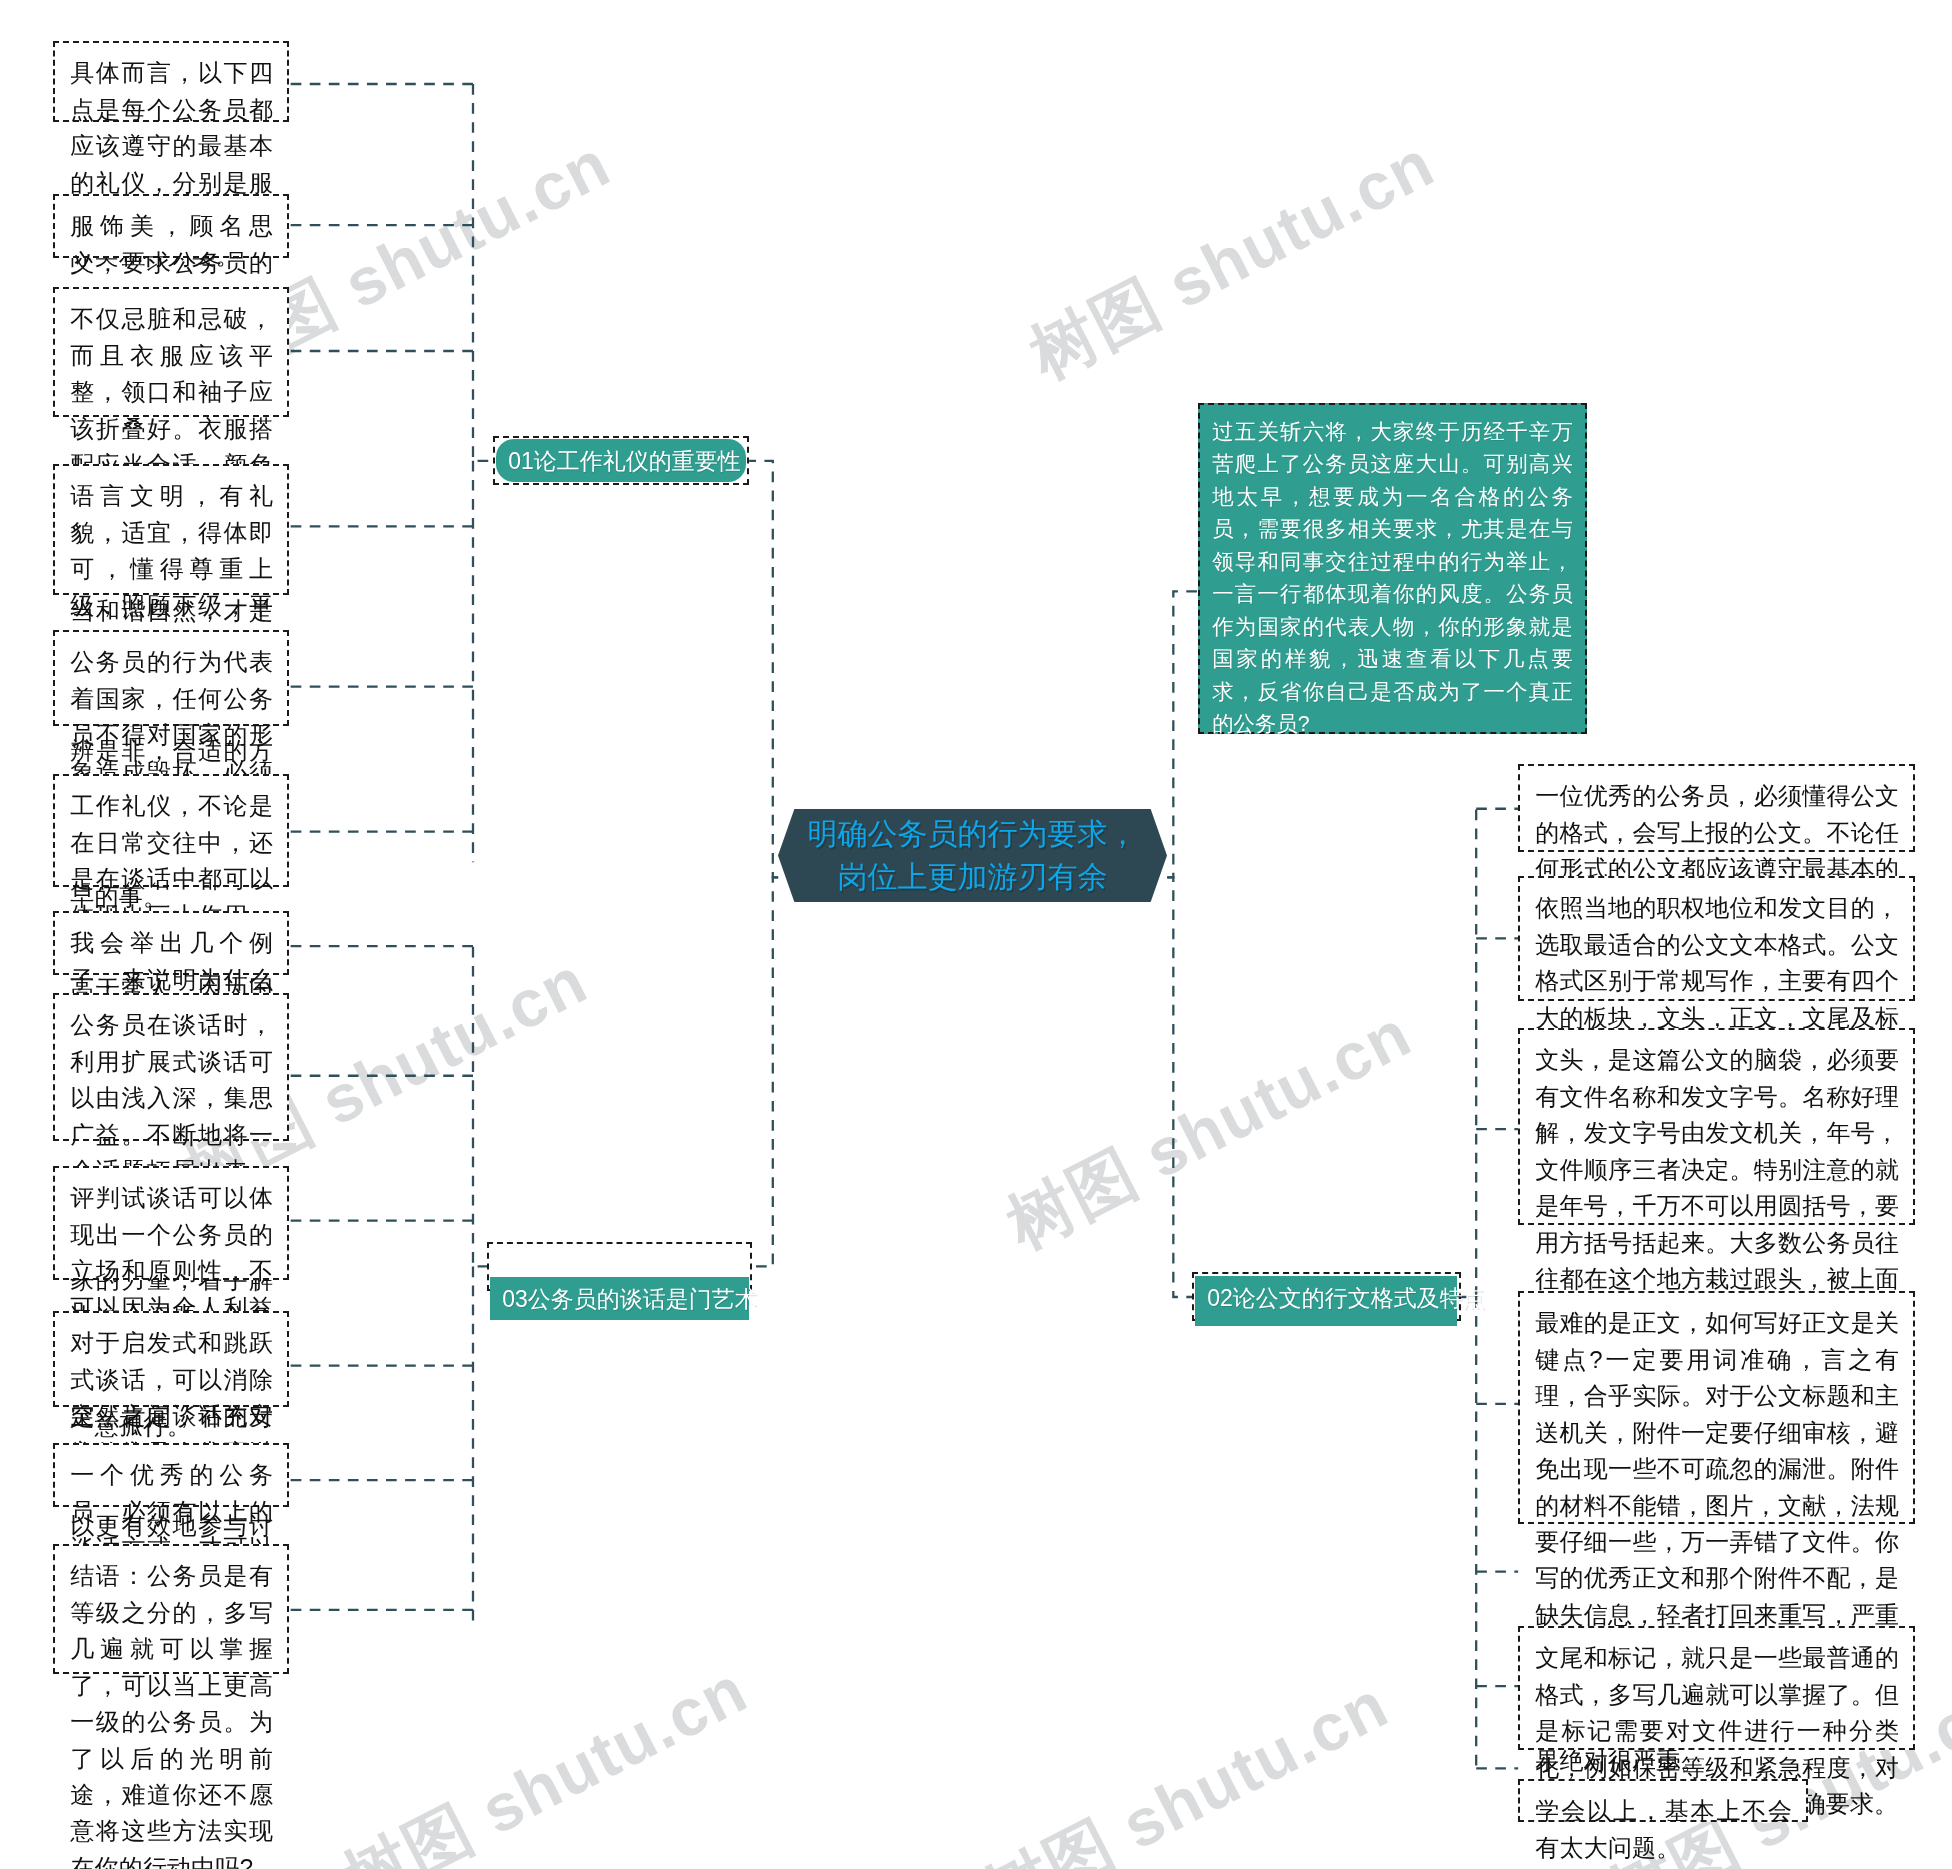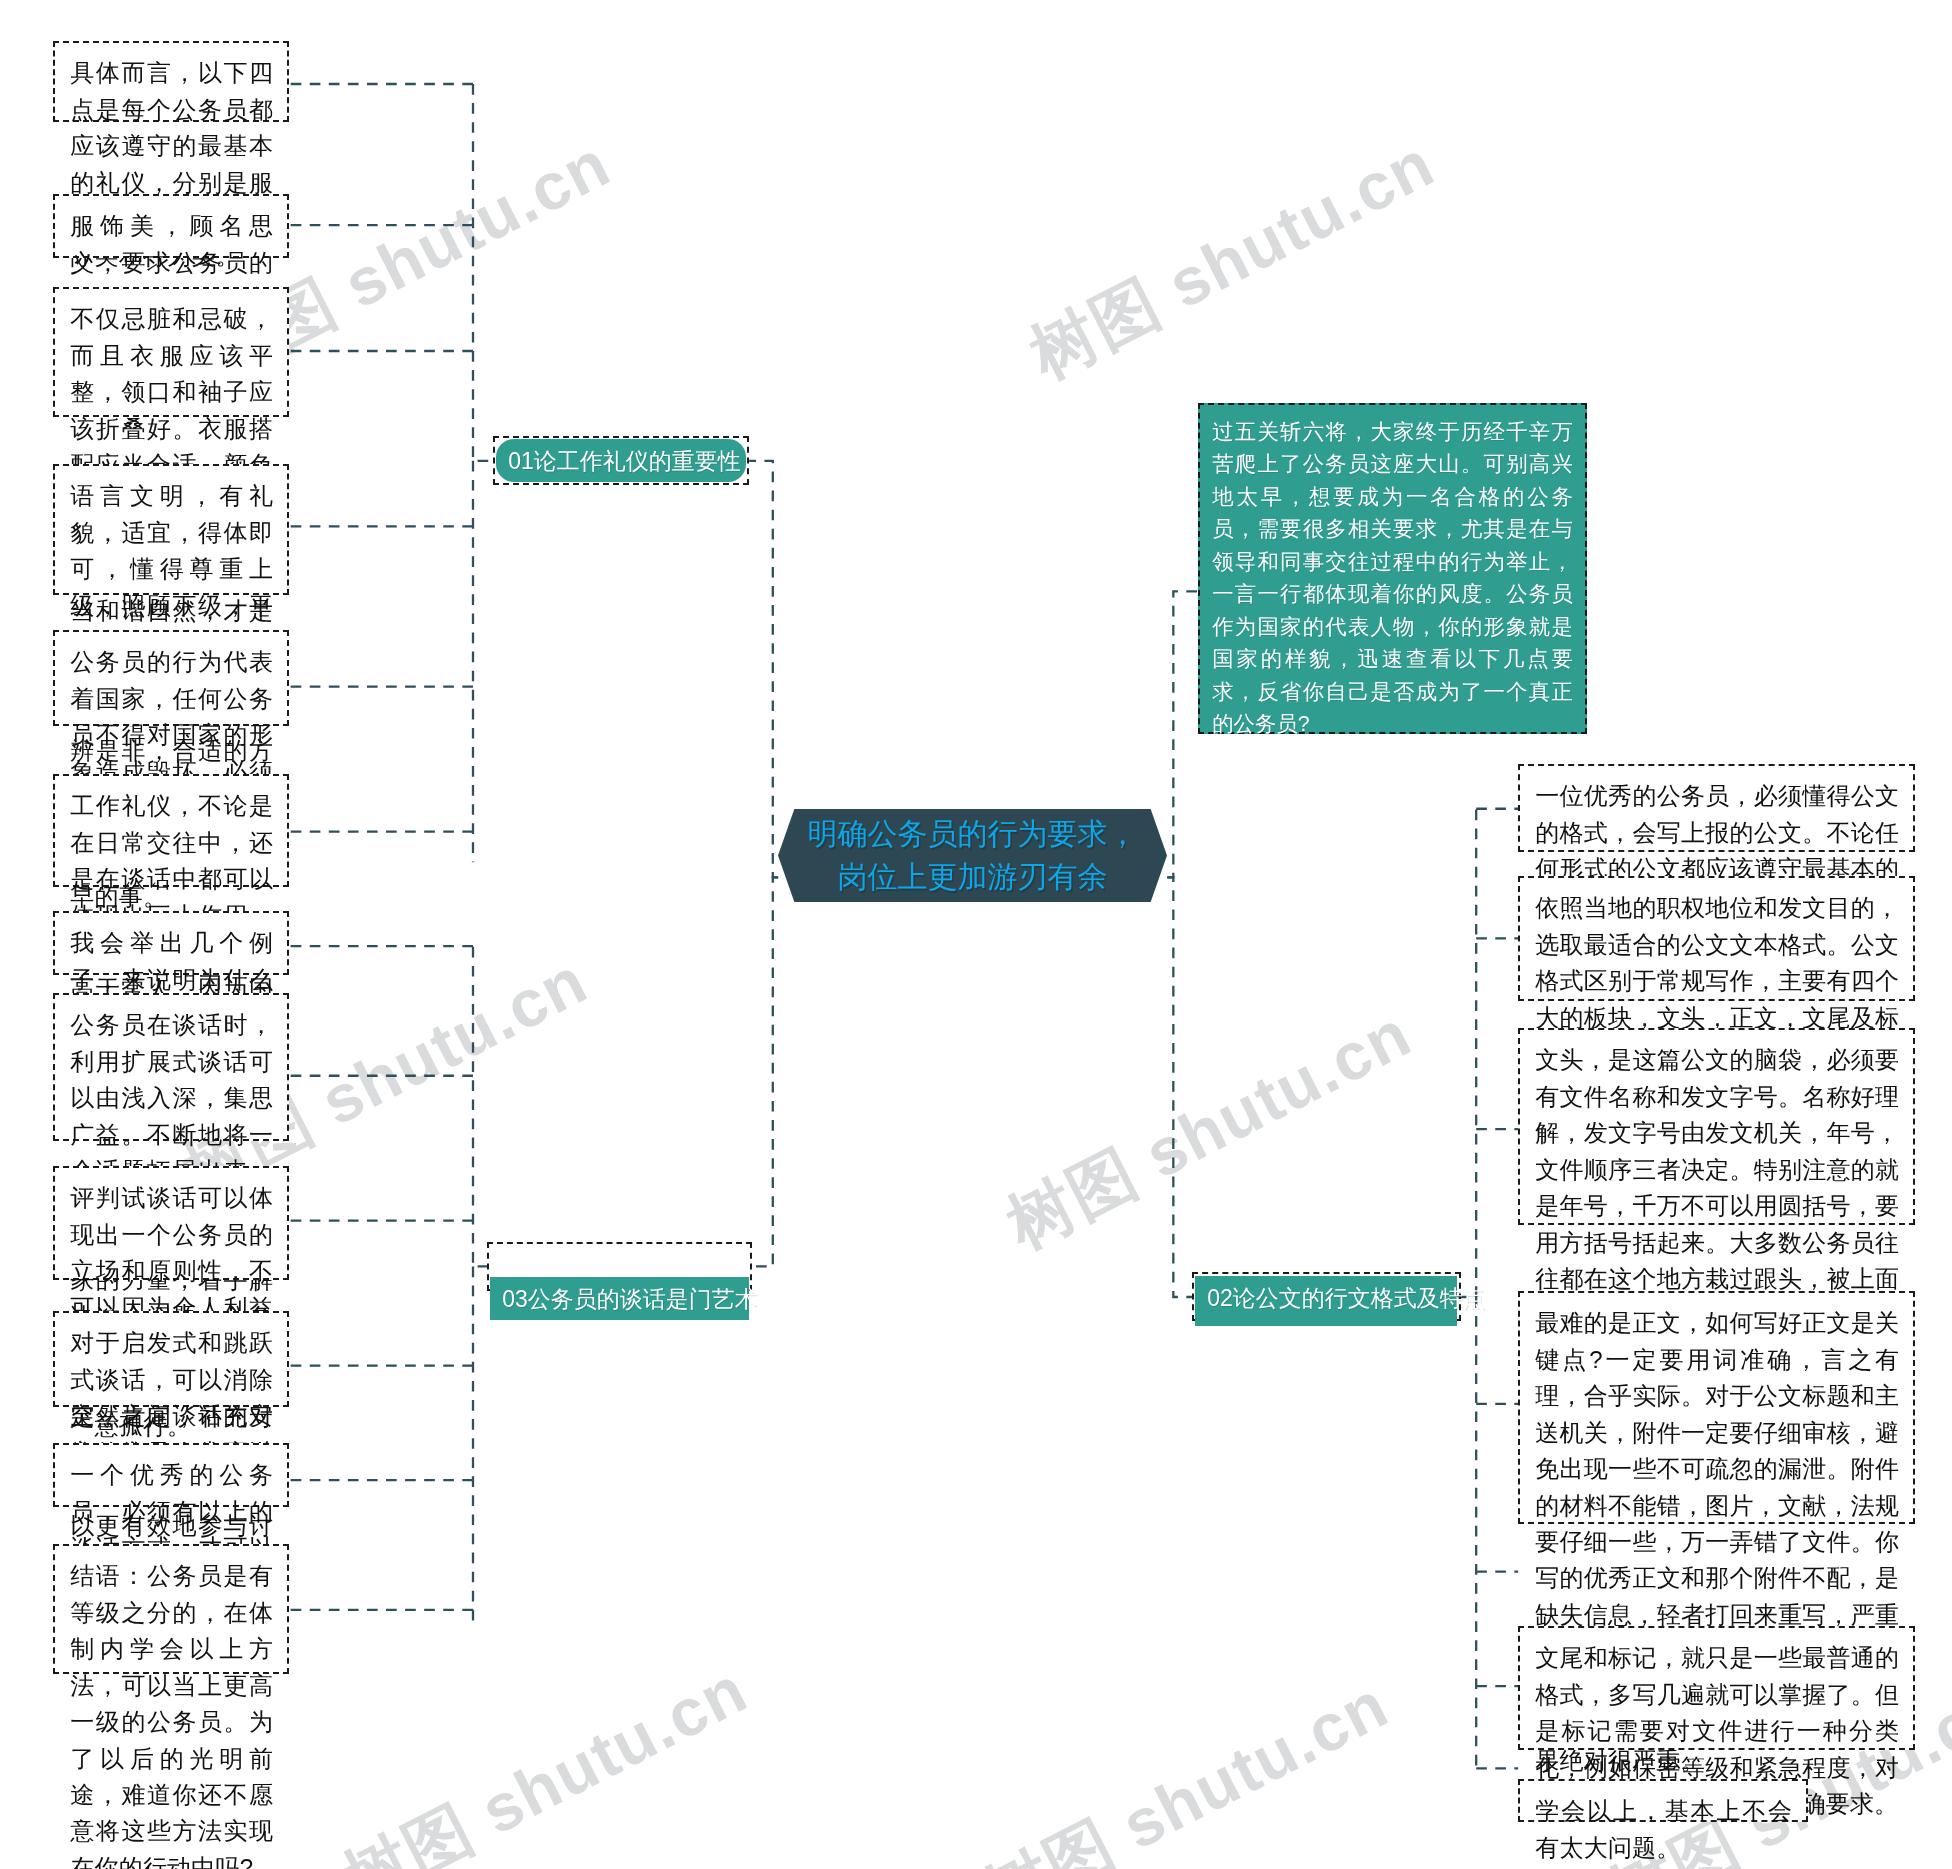--- a/index.html
+++ b/index.html
@@ -162,21 +162,21 @@
   <div class="node leaf" style="left:53px;top:774px;width:236px;height:113px;">工作礼仪，不论是在日常交往中，还是在谈话中都可以体现出巨大作用。它要求的礼仪必须高于常人，因为国家的形象不容损失，威严不可丢掉。</div>
 
   <div class="chip-outline" style="left:487px;top:1242px;width:265px;height:49px;"></div>
   <div class="node chip" style="left:490px;top:1245px;width:259px;height:43px;margin-top:32px;">03公务员的谈话是门艺术</div>
 
   <div class="node leaf" style="left:53px;top:911px;width:236px;height:64px;">我会举出几个例子，来说明为什么公务员谈话很重要?</div>
   <div class="node leaf" style="left:53px;top:993px;width:236px;height:148px;">公务员在谈话时，利用扩展式谈话可以由浅入深，集思广益。不断地将一个话题拓展出来，可以全面而有深度分析问题，依赖大家的力量，着手解决这个问题。公务员应该善于听取他人的意见，万不可一意孤行。</div>
   <div class="node leaf" style="left:53px;top:1166px;width:236px;height:114px;">评判试谈话可以体现出一个公务员的立场和原则性，不可以因为个人利益而放弃整个国家的利益。不仅可以否定，肯定，补充对方的意见，也可以体现自己的看法。</div>
   <div class="node leaf" style="left:53px;top:1311px;width:236px;height:96px;">对于启发式和跳跃式谈话，可以消除突然之间谈话的安静，给予人的启发和点拨，使大家可以更有效地参与讨论。</div>
   <div class="node leaf" style="left:53px;top:1443px;width:236px;height:64px;">一个优秀的公务员，必须有以上的谈话方式，才可以更加出众。</div>
-  <div class="node leaf" style="left:53px;top:1544px;width:236px;height:130px;">结语：公务员是有等级之分的，在体制内学会以上方法，可以当上更高一级的公务员。为了以后的光明前途，难道你还不愿意将这些方法实现在你的行动中吗?</div>
+  <div class="node leaf" style="left:53px;top:1544px;width:236px;height:130px;">结语：公务员是有等级之分的，多写几遍就可以掌握了，可以当上更高一级的公务员。为了以后的光明前途，难道你还不愿意将这些方法实现在你的行动中吗?</div>
 
   <div class="node teal-block" style="left:1198px;top:403px;width:389px;height:331px;">过五关斩六将，大家终于历经千辛万苦爬上了公务员这座大山。可别高兴地太早，想要成为一名合格的公务员，需要很多相关要求，尤其是在与领导和同事交往过程中的行为举止，一言一行都体现着你的风度。公务员作为国家的代表人物，你的形象就是国家的样貌，迅速查看以下几点要求，反省你自己是否成为了一个真正的公务员?</div>
 
   <div class="chip-outline" style="left:1192px;top:1272px;width:269px;height:49px;"></div>
   <div class="node chip" style="left:1195px;top:1276px;width:262px;height:50px;">02论公文的行文格式及特点</div>
 
   <div class="node leaf" style="left:1518px;top:764px;width:397px;height:88px;">一位优秀的公务员，必须懂得公文的格式，会写上报的公文。不论任何形式的公文都应该遵守最基本的两点：严守法规和真实准确。</div>
   <div class="node leaf" style="left:1518px;top:876px;width:397px;height:125px;">依照当地的职权地位和发文目的，选取最适合的公文文本格式。公文格式区别于常规写作，主要有四个大的板块，文头，正文，文尾及标记。</div>
   <div class="node leaf" style="left:1518px;top:1028px;width:397px;height:197px;">文头，是这篇公文的脑袋，必须要有文件名称和发文字号。名称好理解，发文字号由发文机关，年号，文件顺序三者决定。特别注意的就是年号，千万不可以用圆括号，要用方括号括起来。大多数公务员往往都在这个地方栽过跟头，被上面的领导破口大骂。这是一个小细节，只有重视细节的公务员，才能在领导面前混的风生水起。</div>
   <div class="node leaf" style="left:1518px;top:1291px;width:397px;height:233px;">最难的是正文，如何写好正文是关键点?一定要用词准确，言之有理，合乎实际。对于公文标题和主送机关，附件一定要仔细审核，避免出现一些不可疏忽的漏泄。附件的材料不能错，图片，文献，法规要仔细一些，万一弄错了文件。你写的优秀正文和那个附件不配，是缺失信息，轻者打回来重写，严重一点记你个不认真，可就亏了。主送机关，一定要看清楚，送错了机关，耽误了时间，泄露了机密，后果绝对很严重。</div>

